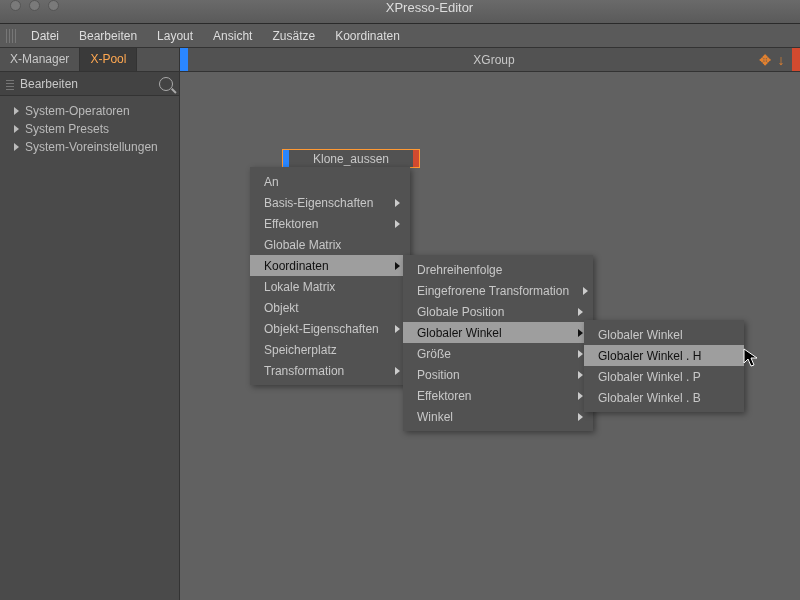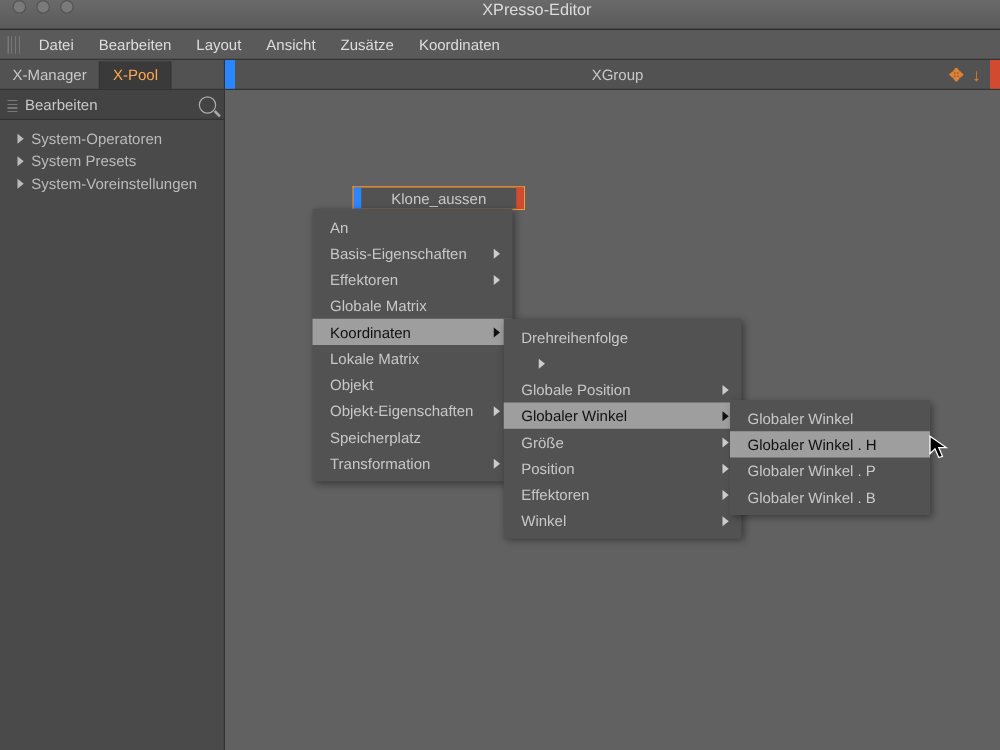--- a/index.html
+++ b/index.html
@@ -9,21 +9,21 @@
 .traffic { display:flex; gap:8px; padding-left:10px; }
 .dot { width:11px; height:11px; border-radius:50%; background:#7a7a7a; border:1px solid #555; }
 .title { flex:1; text-align:center; color:#ddd; font-size:13px; }
 
 .menubar { height:24px; background:#5a5a5a; display:flex; align-items:center; padding-left:6px; gap:2px; border-bottom:1px solid #333; }
 .menubar .grip { width:10px; height:14px; background:repeating-linear-gradient(90deg,#777 0 1px,transparent 1px 3px); margin-right:4px; }
 .menubar .mi { padding:3px 9px; color:#ddd; }
 
 .layout { display:flex; height:calc(100% - 48px); }
 .sidebar { width:180px; background:#4a4a4a; border-right:1px solid #333; display:flex; flex-direction:column; }
-.tabs { height:24px; display:flex; border-bottom:1px solid #333; background:#525252;align-items:center; }
+.tabs { height:24px; display:flex; border-bottom:1px solid #333; background:#525252; }
 .tab { padding:4px 10px; border-right:1px solid #333; }
 .tab.active { background:#3a3a3a; color:#ffa851; }
 .toolbar { height:24px; display:flex; align-items:center; background:#434343; border-bottom:1px solid #333; padding:0 6px; }
 .toolbar .grip { width:8px; height:12px; background:repeating-linear-gradient(0deg,#777 0 1px,transparent 1px 3px); margin-right:6px; }
 .toolbar .tb { flex:1; }
 .toolbar .search { width:14px; height:14px; border:1.5px solid #aaa; border-radius:50%; position:relative; }
 .toolbar .search:after { content:""; position:absolute; width:6px; height:1.5px; background:#aaa; right:-5px; bottom:-2px; transform:rotate(45deg); }
 
 .tree { padding:6px 4px; }
 .row { display:flex; align-items:center; gap:4px; padding:2px 2px 2px 10px; }
@@ -163,20 +163,21 @@
           <div class="item">
             <span>Transformation</span>
             <span class="arrow"></span>
           </div>
         </div>
       <div class="menu" id="m2">
           <div class="item">
             <span>Drehreihenfolge</span>
           </div>
           <div class="item">
+            <span>Eingefrorene Transformation</span>
             <span class="arrow"></span>
           </div>
           <div class="item">
             <span>Globale Position</span>
             <span class="arrow"></span>
           </div>
           <div class="item hl">
             <span>Globaler Winkel</span>
             <span class="arrow"></span>
           </div>

